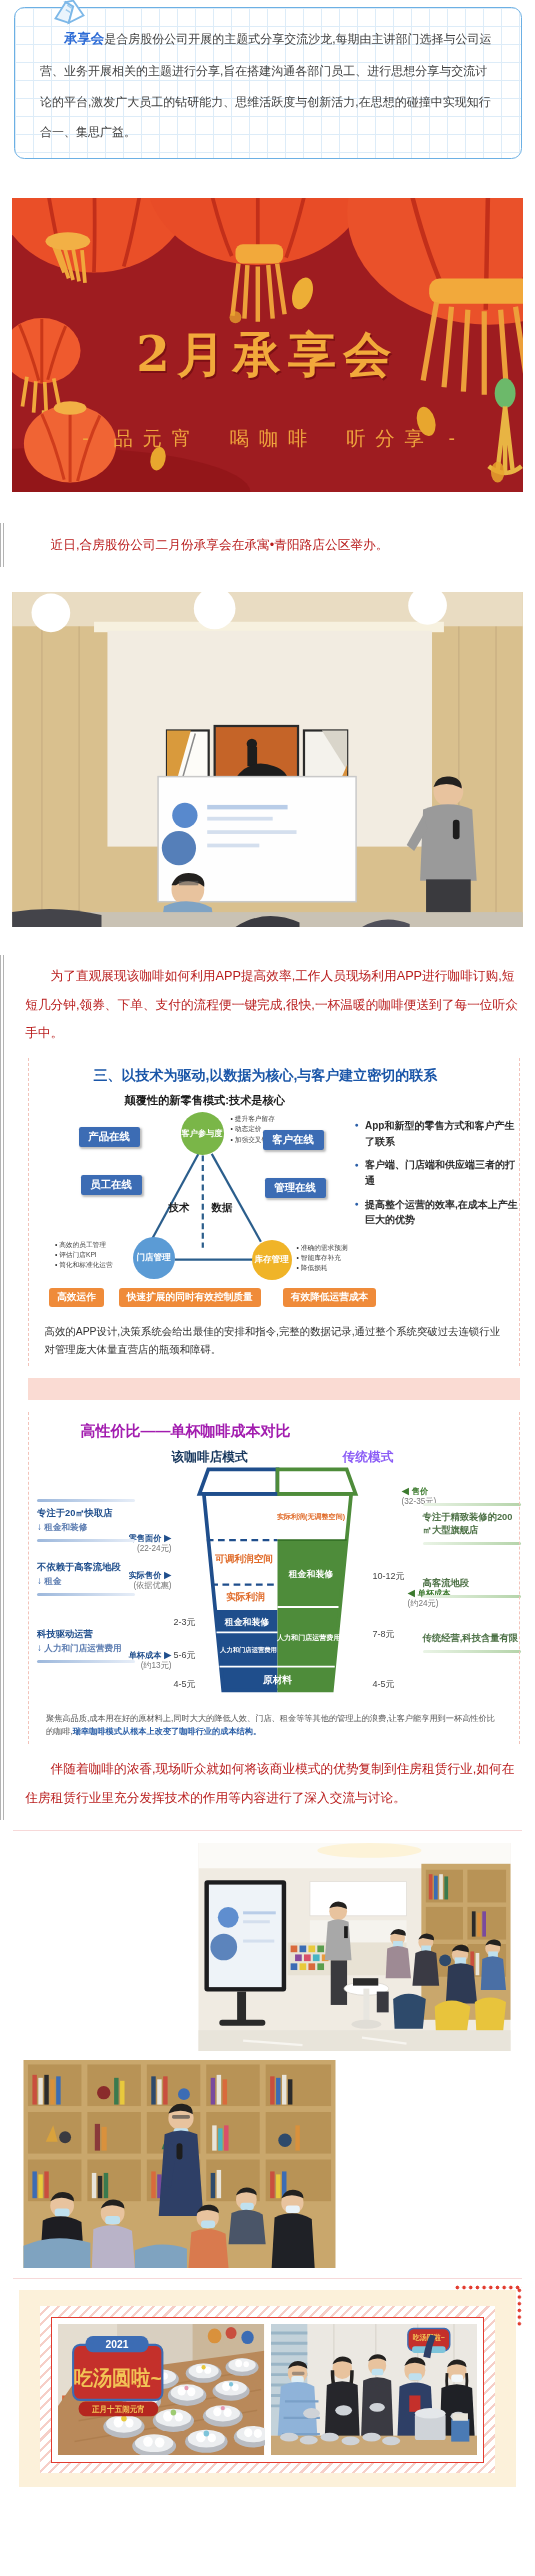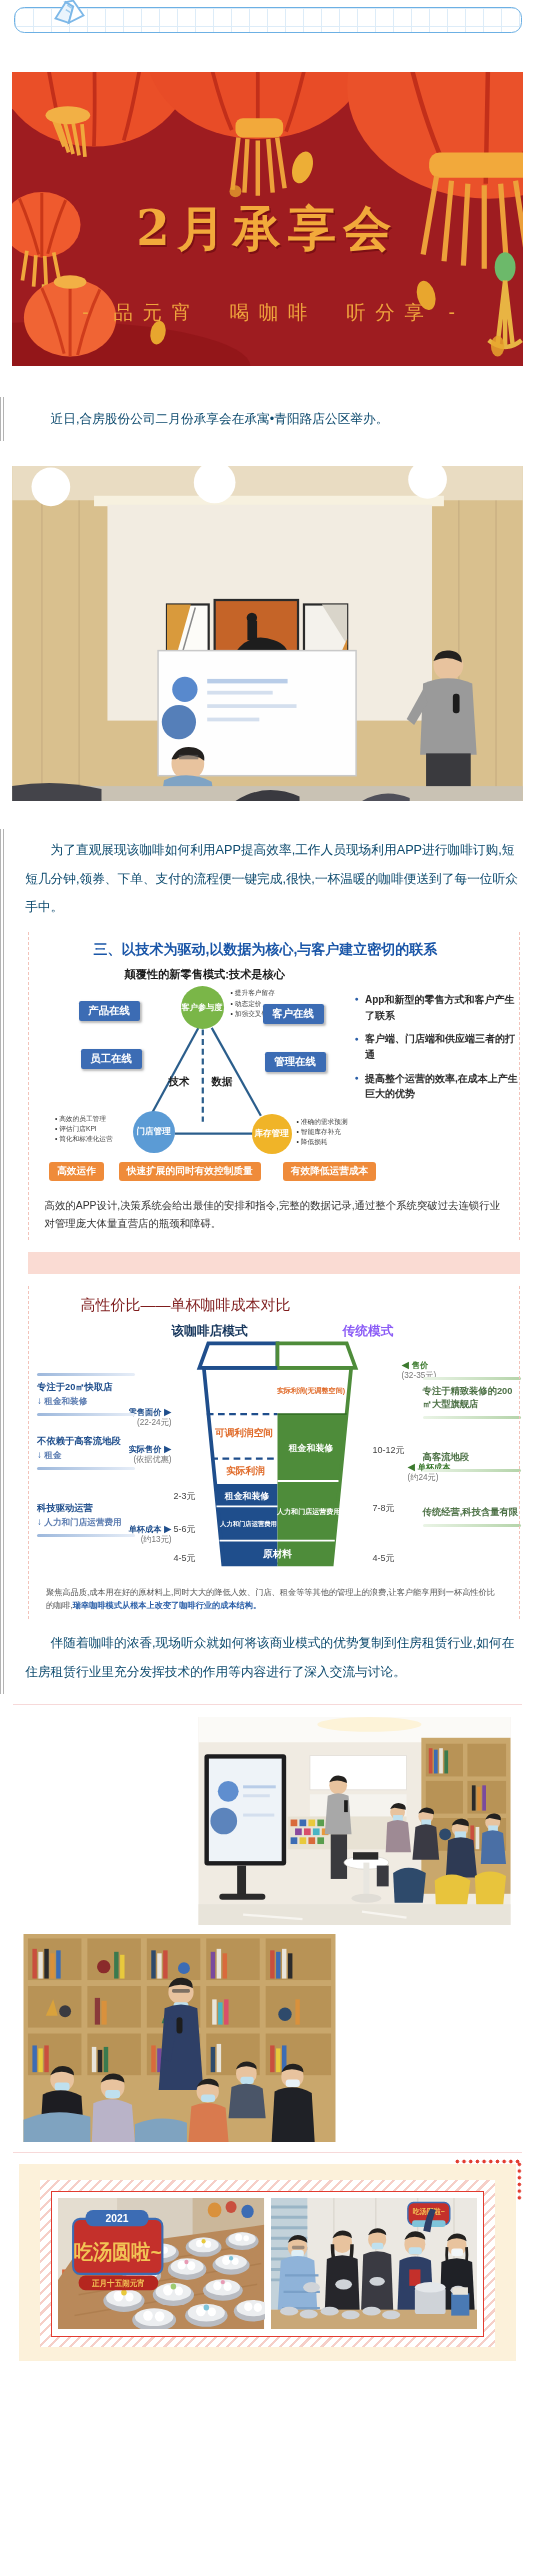--- a/index.html
+++ b/index.html
@@ -20,21 +20,21 @@
   .banner svg{position:absolute;inset:0;}
   .banner-title{position:absolute;left:0;right:0;top:125px;text-align:center;
     font-size:48px;font-weight:bold;color:#f2a93b;letter-spacing:7.4px;
     text-shadow:1.5px 2.2px 0 #7c1014;font-family:"DejaVu Serif","Liberation Serif",serif;}
   .banner-sub{position:absolute;left:12px;right:0;top:227px;text-align:center;
     font-size:19.4px;color:#efa43d;letter-spacing:9.7px;}
 
   
   .quote{border-left:1.5px solid #b3b3b3;margin:0;padding-left:2.2px;}
   .quote-inner{border-left:1.5px solid #b3b3b3;padding:1.5px 12px 1.5px 21px;}
-  .para{font-size:12.7px;line-height:2.25;color:#0c4a6e;text-indent:2em;margin:6px 0;}
+  .para{font-size:12.7px;line-height:2.25;color:#b91c1c;text-indent:2em;margin:6px 0;}
   .q1{margin-top:31px;}
   .q2{margin-top:28px;}
 
   
   .photo{display:block;}
   .photo1{margin:25px auto 0 auto;width:511px;height:335px;}
   .photo3{margin:12px 24px 0 auto;width:313px;height:208px;}
   .photo4{margin:9px auto 0 23px;width:313px;height:208px;}
 
   .hr-pink{border:none;border-top:0.7px solid #f7d9d9;margin:10.4px 12.7px;}
@@ -58,21 +58,21 @@
   .orange-btn{position:absolute;background:#ef8b3a;color:#fff;font-weight:bold;font-size:9.7px;
     padding:3px 8.2px;border-radius:3px;}
   .rb{position:absolute;left:319px;width:165px;top:6px;}
   .rb-item{font-size:10px;color:#2f2f2f;font-weight:bold;line-height:1.55;margin-bottom:8.2px;padding-left:10.4px;position:relative;}
   .rb-item:before{content:"●";color:#2b5fa8;font-size:6.7px;position:absolute;left:0;top:2.2px;}
   .s1-para{font-size:10.4px;color:#333;line-height:1.8;margin:10.4px 9px 3px 9px;}
 
   .pink-band{height:22.3px;background:#fadbd3;margin:7.4px 3px;}
 
   
-  .s2-title{color:#7f1d1d;font-weight:normal;font-size:15px;margin:4.5px 0 7.4px 45px;}
+  .s2-title{color:#a21caf;font-weight:bold;font-size:15px;margin:4.5px 0 7.4px 45px;}
   .cupwrap{position:relative;height:257px;}
   .cup-head{position:absolute;top:0;font-weight:bold;font-size:12.7px;}
   .flank{position:absolute;width:98px;font-size:9.3px;line-height:1.4;}
   .flank .bar{height:3px;border-radius:1.5px;margin:5.2px 0;}
   .flank-l{color:#1f4e8c;font-weight:bold;}
   .flank-l .bar{background:linear-gradient(to right,#9db8dc,#e7eef8);}
   .flank-l .sub{color:#5a7bb0;font-weight:bold;font-size:8.6px;}
   .flank-l .sub .dn{color:#2b5fa8;font-size:9.7px;}
   .flank-r{color:#4e7247;font-weight:bold;}
   .flank-r .bar{background:linear-gradient(to left,#b5d4aa,#eaf4e6);}
@@ -100,20 +100,21 @@
 <body>
 
 <div class="intro-box">
   <span class="book-ico">
     <svg width="40" height="30" viewBox="0 0 54 40">
       <path d="M6 30 L20 8 L30 14 L24 36 Z" fill="#eaf4fc" stroke="#7db8e8" stroke-width="2.5"></path>
       <path d="M44 26 L30 6 L20 8 L30 14 L24 36 Z" fill="#ffffff" stroke="#7db8e8" stroke-width="2.5"></path>
       <path d="M22 12 L28 16 M20 18 L26 22" stroke="#9ecbee" stroke-width="2"></path>
     </svg>
   </span>
+  <p class="intro-text"><span class="intro-hl">承享会</span><span>是合房股份公司开展的主题式分享交流沙龙,每期由主讲部门选择与公司运营、业务开展相关的主题进行分享,旨在搭建沟通各部门员工、进行思想分享与交流讨论的平台,激发广大员工的钻研能力、思维活跃度与创新活力,在思想的碰撞中实现知行合一、集思广益。</span></p>
 </div>
 
 <div class="banner">
   <svg viewBox="0 0 686 395">
     <rect width="686" height="395" fill="#9e1c20"></rect>
     <ellipse cx="60" cy="395" rx="260" ry="60" fill="#8c1216" opacity="0.6"></ellipse>
 
     <g>
       <ellipse cx="110" cy="-10" rx="130" ry="110" fill="#ea4f28"></ellipse>
       <path d="M40,-60 Q55,40 70,95 M110,-40 Q112,40 110,100 M180,-55 Q165,40 150,92" stroke="#c22f1a" stroke-width="5" fill="none"></path>

